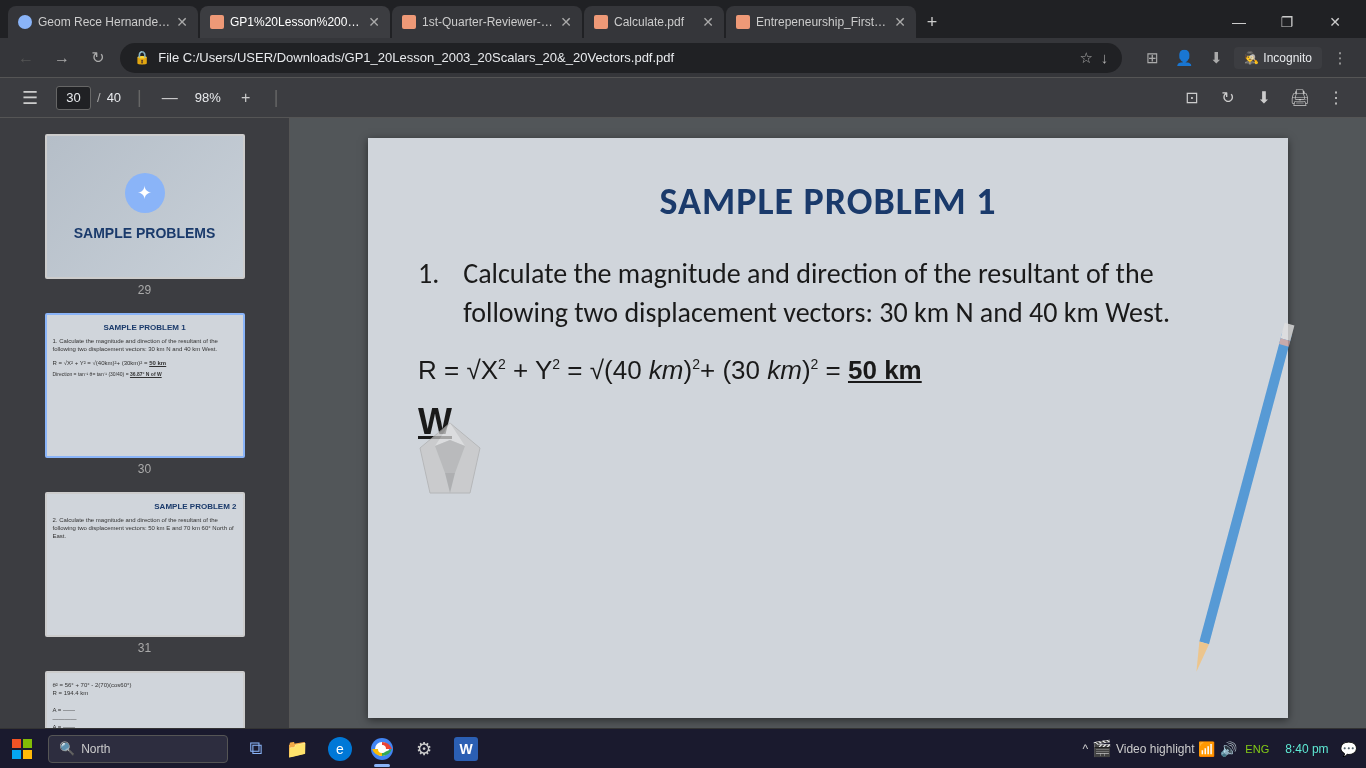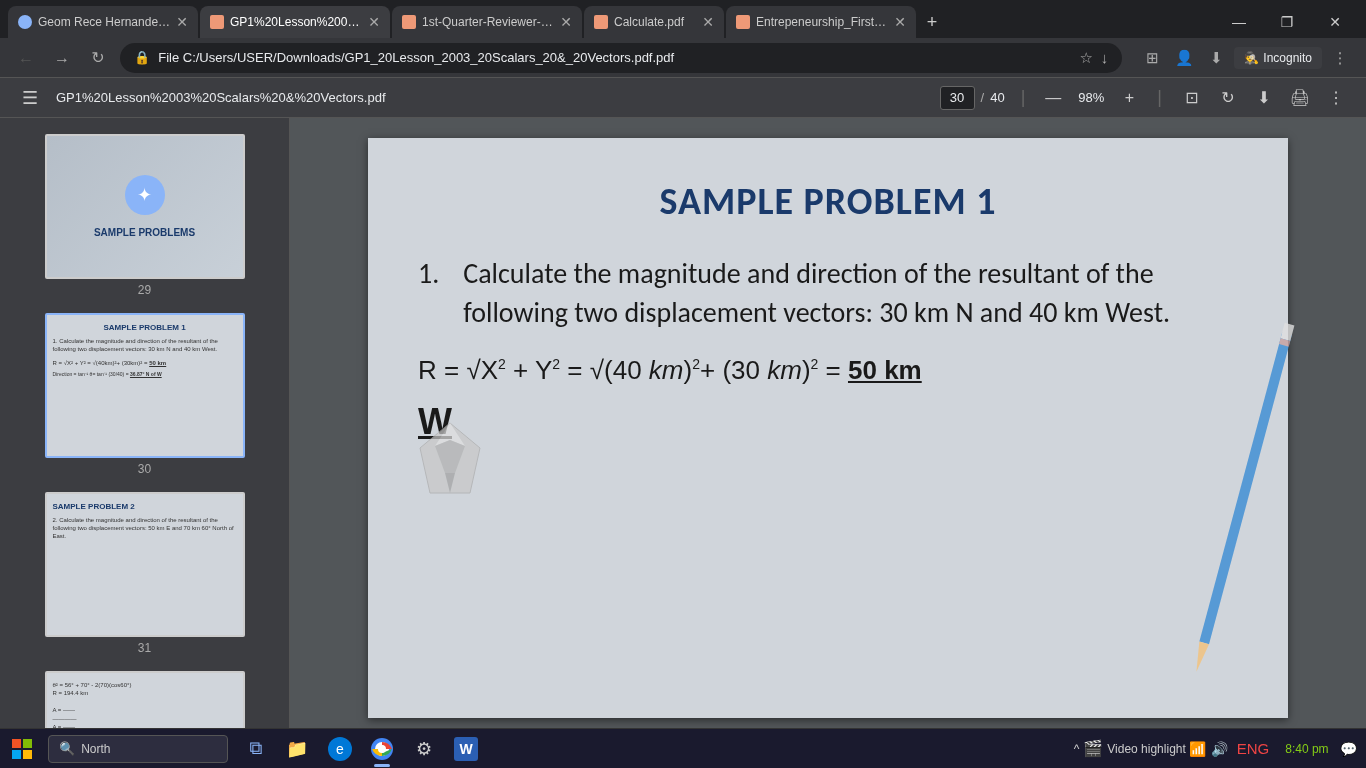--- a/index.html
+++ b/index.html
@@ -94,24 +94,24 @@
     .taskbar { position: fixed; bottom: 0; left: 0; width: 1366px; height: 40px; background: #1a1a2e; display: flex; align-items: center; border-top: 1px solid #333; z-index: 100; }
     .taskbar-start { width: 44px; height: 40px; display: flex; align-items: center; justify-content: center; color: #fff; font-size: 20px; cursor: pointer; }
     .taskbar-search { display: flex; align-items: center; gap: 6px; background: #2d2d3f; border: 1px solid #555; border-radius: 4px; padding: 2px 10px; height: 28px; margin: 0 4px; width: 180px; cursor: pointer; }
     .taskbar-search-icon { color: #aaa; font-size: 13px; }
     .taskbar-search-text { color: #ccc; font-size: 12px; }
     .taskbar-apps { display: flex; align-items: center; gap: 2px; padding: 0 4px; }
     .taskbar-app { width: 40px; height: 40px; display: flex; align-items: center; justify-content: center; cursor: pointer; position: relative; }
     .taskbar-app-icon { width: 24px; height: 24px; border-radius: 4px; display: flex; align-items: center; justify-content: center; font-size: 16px; }
     .taskbar-app.active::after { content: ''; position: absolute; bottom: 2px; left: 50%; transform: translateX(-50%); width: 16px; height: 3px; background: #8ab4f8; border-radius: 2px; }
     .taskbar-right { margin-left: auto; display: flex; align-items: center; gap: 4px; padding-right: 8px; }
-    .taskbar-right-item { color: #ef4444; font-size: 15px; padding: 2px 4px; cursor: pointer; }
+    .taskbar-right-item { color: #84cc16; font-size: 11px; padding: 2px 4px; cursor: pointer; }
     .tray-icon { color: #ccc; font-size: 14px; cursor: pointer; }
     .video-highlight { display: flex; align-items: center; gap: 4px; color: #ccc; font-size: 12px; cursor: pointer; }
-    .taskbar-clock { color: #84cc16; font-size: 12px; text-align: right; padding: 2px 8px; }
+    .taskbar-clock { color: #5eead4; font-size: 12px; text-align: right; padding: 2px 8px; }
 
     sup { font-size: 14px; }
   </style>
 </head>
 <body>
 
 <div>
 
   <div class="tab-bar">
 
@@ -173,21 +173,20 @@
       <div class="incognito-btn">
         <span>🕵</span>
         <span>Incognito</span>
       </div>
       <div class="toolbar-icon">⋮</div>
     </div>
   </div>
 
   <div class="pdf-toolbar">
     <div class="pdf-menu-btn">☰</div>
-    <span class="pdf-title">GP1%20Lesson%2003%20Scalars%20&amp;%20Vectors.pdf</span>
     <div class="pdf-page-nav">
       <input class="pdf-page-input" type="text" value="30" style="">
       <span class="pdf-page-sep">/</span>
       <span class="pdf-page-total">40</span>
     </div>
     <span class="pdf-separator">|</span>
     <div class="pdf-zoom">
       <div class="pdf-zoom-btn">—</div>
       <span class="pdf-zoom-val">98%</span>
       <div class="pdf-zoom-btn">+</div>
@@ -203,21 +202,21 @@
   </div>
 
   <div class="main-area">
 
     <div class="sidebar">
 
       <div class="thumbnail-item">
         <div class="thumbnail-img">
           <div class="thumb29" style="width:100%;height:100%;display:flex;flex-direction:column;align-items:center;justify-content:center;background:linear-gradient(135deg,#b5bec8,#c8d0d8);">
             <div style="width:40px;height:40px;background:#8ab4f8;border-radius:50%;margin-bottom:8px;display:flex;align-items:center;justify-content:center;font-size:18px;color:#fff;">✦</div>
-            <div class="t-title" style="font-size:10px;font-weight:bold;color:#1a3a6b;text-align:right;">SAMPLE PROBLEMS</div>
+            <div class="t-title" style="font-size:14px;font-weight:bold;color:#1a3a6b;text-align:right;">SAMPLE PROBLEMS</div>
           </div>
         </div>
         <span class="thumbnail-num">29</span>
       </div>
 
       <div class="thumbnail-item active">
         <div class="thumbnail-img">
           <div class="thumb30" style="width:100%;height:100%;background:#d0d5db;padding:8px 6px;">
             <div class="t-h" style="font-size:8px;font-weight:bold;color:#1a3a6b;text-align:center;margin-bottom:4px;">SAMPLE PROBLEM 1</div>
             <div style="font-size:6px;color:#333;line-height:1.3;">
@@ -230,21 +229,21 @@
               Direction = tan⁻¹ θ= tan⁻¹ (30/40) = <span style="text-decoration:underline;font-weight:bold;">36.87° N of W</span>
             </div>
           </div>
         </div>
         <span class="thumbnail-num">30</span>
       </div>
 
       <div class="thumbnail-item">
         <div class="thumbnail-img">
           <div class="thumb31" style="width:100%;height:100%;background:#d0d5db;padding:8px 6px;">
-            <div class="t-h" style="font-size:8px;font-weight:bold;color:#1a3a6b;text-align:left;margin-bottom:4px;">SAMPLE PROBLEM 2</div>
+            <div class="t-h" style="font-size:8px;font-weight:bold;color:#1a3a6b;text-align:right;margin-bottom:4px;">SAMPLE PROBLEM 2</div>
             <div style="font-size:6px;color:#333;line-height:1.3;">
               2. Calculate the magnitude and direction of the resultant of the following two displacement vectors: 50 km E and 70 km 60° North of East.
             </div>
           </div>
         </div>
         <span class="thumbnail-num">31</span>
       </div>
 
       <div class="thumbnail-item">
         <div class="thumbnail-img">

